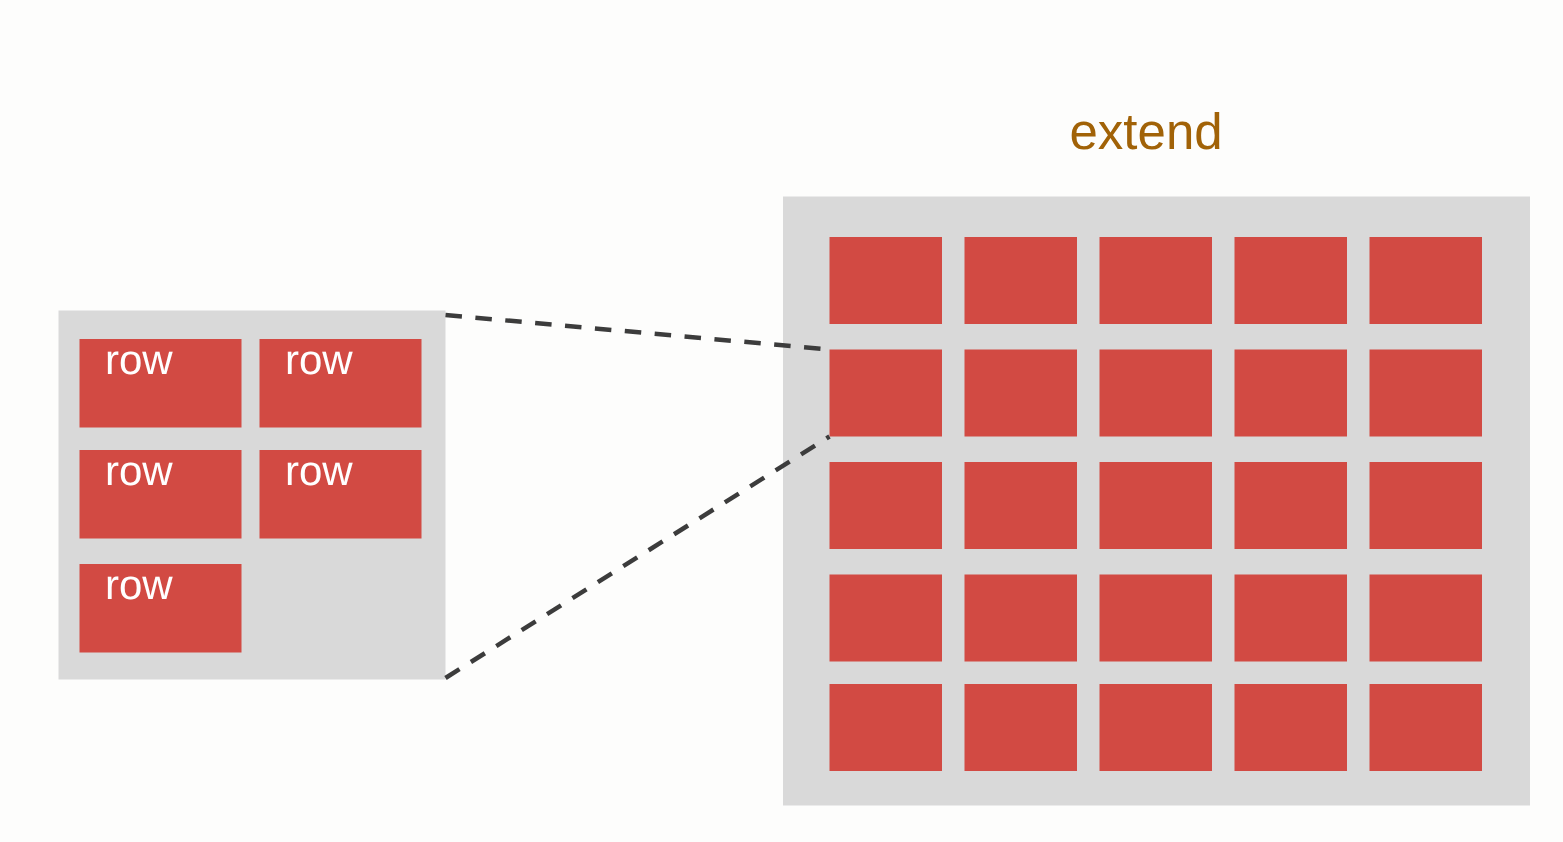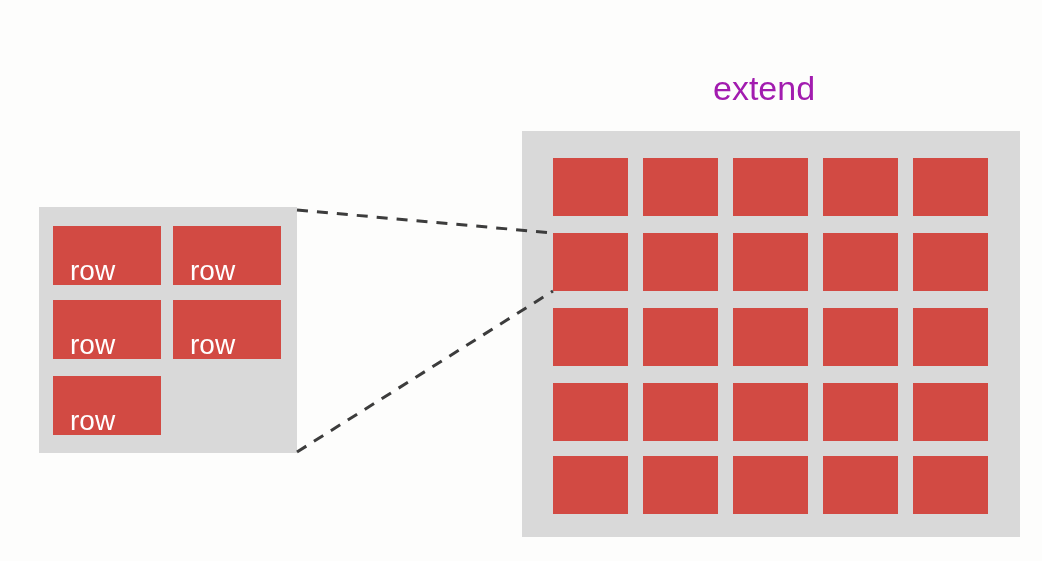--- a/index.html
+++ b/index.html
@@ -30,21 +30,21 @@
     top: 0;
     width: 1042px;
     height: 561px;
     pointer-events: none;
   }
 
   
   .group-title {
     position: absolute;
     font-size: 34px;
-    color: #a21caf;
+    color: #a16207;
     font-weight: 400;
     white-space: nowrap;
     line-height: 1;
   }
   #page-title-label {
     left: 122px;
     top: 146px;
   }
   #extend-title-label {
     left: 713px;
@@ -69,21 +69,21 @@
     width: 498px;
     height: 406px;
   }
 
   
   .cell {
     position: absolute;
     background: #d24a43;
     box-sizing: border-box;
     display: flex;
-    align-items: flex-end;
+    align-items: flex-start;
     justify-content: flex-start;
   }
   .cell.row-cell {
     width: 108px;
     height: 59px;
   }
   .cell-label {
     color: #ffffff;
     font-size: 28px;
     line-height: 1;

